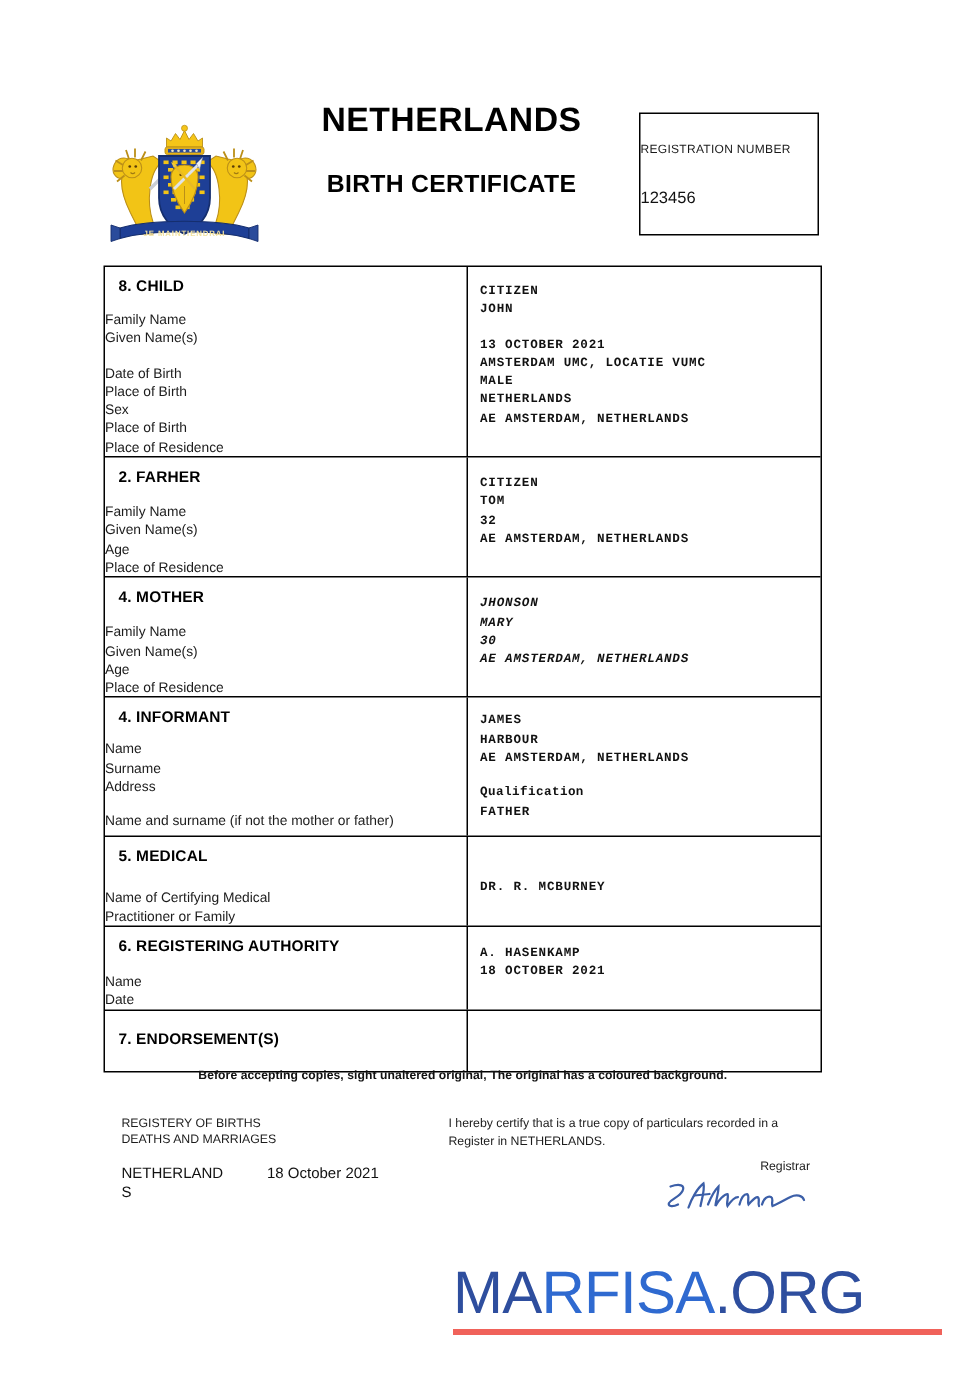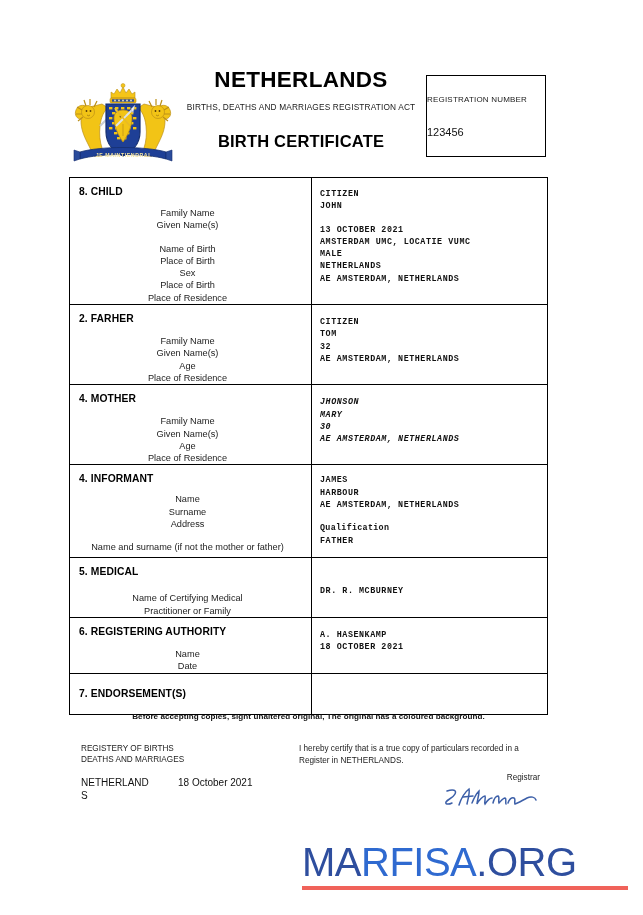--- a/index.html
+++ b/index.html
@@ -103,21 +103,21 @@
     padding: 0;
   }
   .sec-heading {
     font-size: 10.3px;
     font-weight: bold;
     letter-spacing: 0.1px;
     color: #000;
     padding: 8px 0 0 9px;
   }
   .labels {
-    text-align: center;
+    text-align: left;
     padding-right: 6px;
     font-size: 9.2px;
     line-height: 12.3px;
     color: #1c1c1c;
   }
   .labels .lbl { display: block; white-space: nowrap; }
   .labels .gap { display: block; height: 11px; }
   .values {
     padding-left: 8px;
     font-family: "Liberation Mono", "DejaVu Sans Mono", monospace;
@@ -350,40 +350,39 @@
         <path d="M16 72 C36 66 82 66 102 72 L102 79 C82 73 36 73 16 79 Z" fill="#1e3f96" stroke="#152e6e" stroke-width="0.8"></path>
         <path d="M10 70 L16 72 L16 79 L10 81 Z" fill="#2a4b9b" stroke="#152e6e" stroke-width="0.6"></path>
         <path d="M108 70 L102 72 L102 79 L108 81 Z" fill="#2a4b9b" stroke="#152e6e" stroke-width="0.6"></path>
         <text x="59" y="77" font-family="Liberation Sans, sans-serif" font-size="5.2" font-weight="bold" fill="#f2e2a0" text-anchor="middle" letter-spacing="0.6">JE MAINTIENDRAI</text>
       </g>
     </svg>
   </div>
 
   <div class="header-center">
     <div class="doc-country">NETHERLANDS</div>
-    <div class="doc-act">BIRTHS,  DEATHS AND MARRIAGES REGISTRATION ACT</div>
     <div class="doc-title">BIRTH CERTIFICATE</div>
   </div>
 
   <div class="regbox">
     <div class="regbox-label">REGISTRATION NUMBER</div>
     <div class="regbox-value">123456</div>
   </div>
 </div>
 
 <div class="cert-table">
 
   <div class="sec sec-child">
     <div class="col-left">
       <div class="sec-heading">8. CHILD</div>
       <div class="labels">
         <span class="lbl">Family Name</span>
         <span class="lbl">Given Name(s)</span>
         <span class="gap"></span>
-        <span class="lbl">Name of Birth</span>
+        <span class="lbl">Date of Birth</span>
         <span class="lbl">Place of Birth</span>
         <span class="lbl">Sex</span>
         <span class="lbl">Place of Birth</span>
         <span class="lbl">Place of Residence</span>
       </div>
     </div>
     <div class="col-right">
       <div class="values">
         <span class="val">CITIZEN</span>
         <span class="val">JOHN</span>

